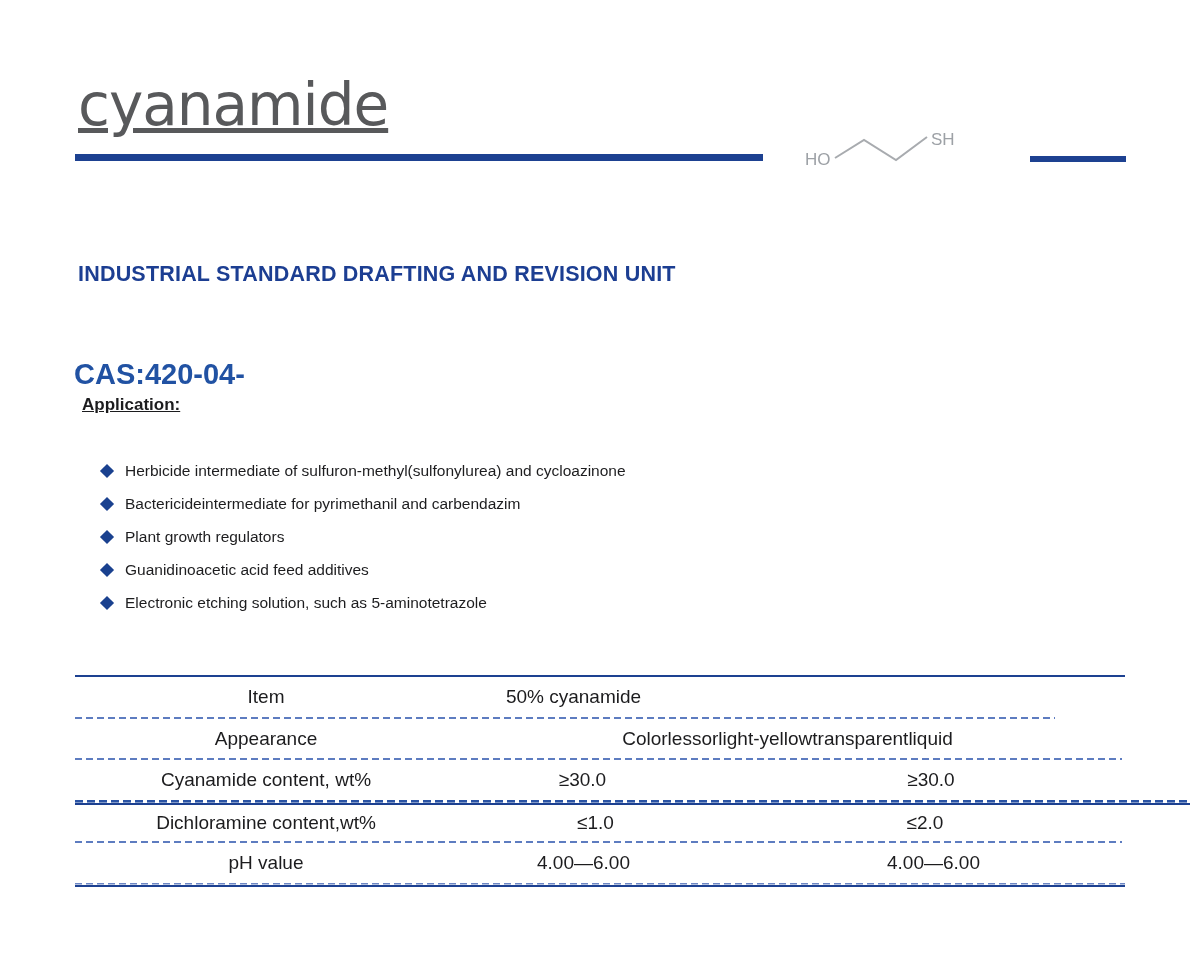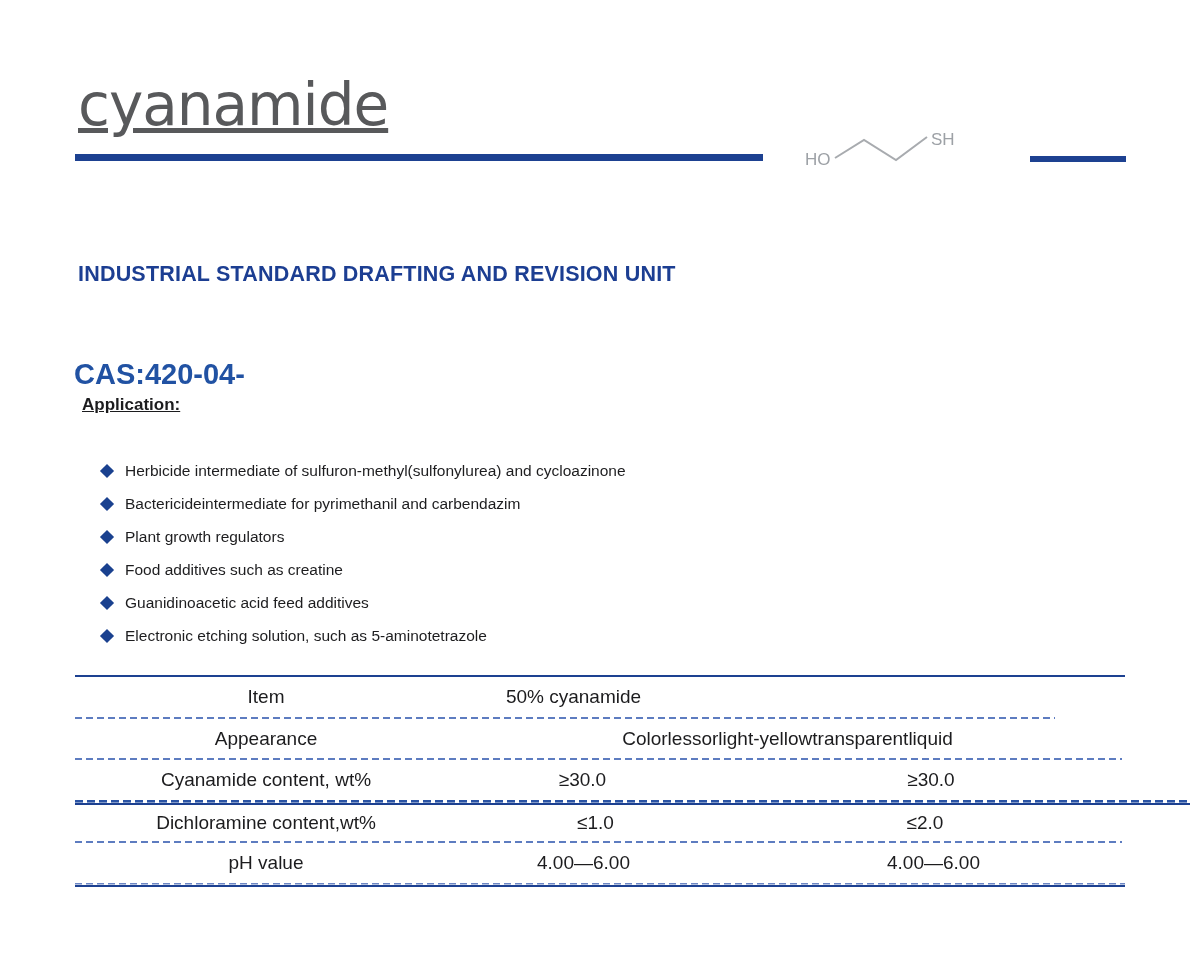--- a/index.html
+++ b/index.html
@@ -191,24 +191,20 @@
     <li>
       <span class="diamond"></span>
       <span>Bactericideintermediate for pyrimethanil and carbendazim</span>
     </li>
     <li>
       <span class="diamond"></span>
       <span>Plant growth regulators</span>
     </li>
     <li>
       <span class="diamond"></span>
-      <span>Food additives such as creatine</span>
-    </li>
-    <li>
-      <span class="diamond"></span>
       <span>Guanidinoacetic acid feed additives</span>
     </li>
     <li>
       <span class="diamond"></span>
       <span>Electronic etching solution, such as 5-aminotetrazole</span>
     </li>
   </ul>
 
   <div class="spec-table">
     <div class="t-top"></div>

